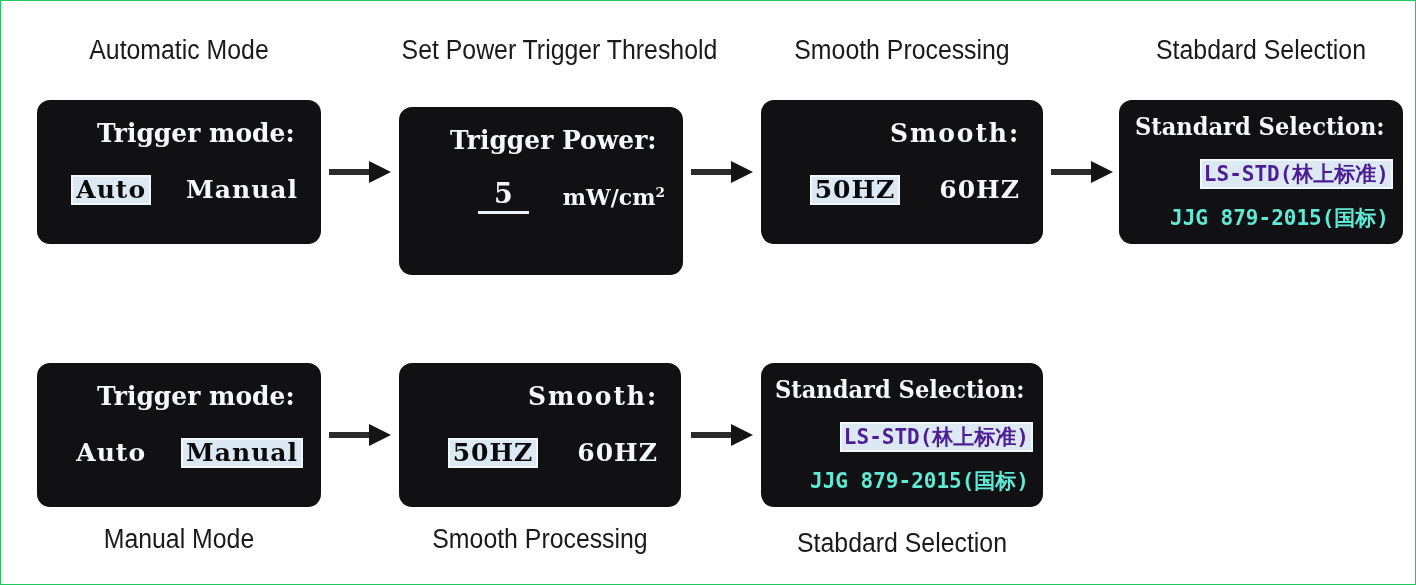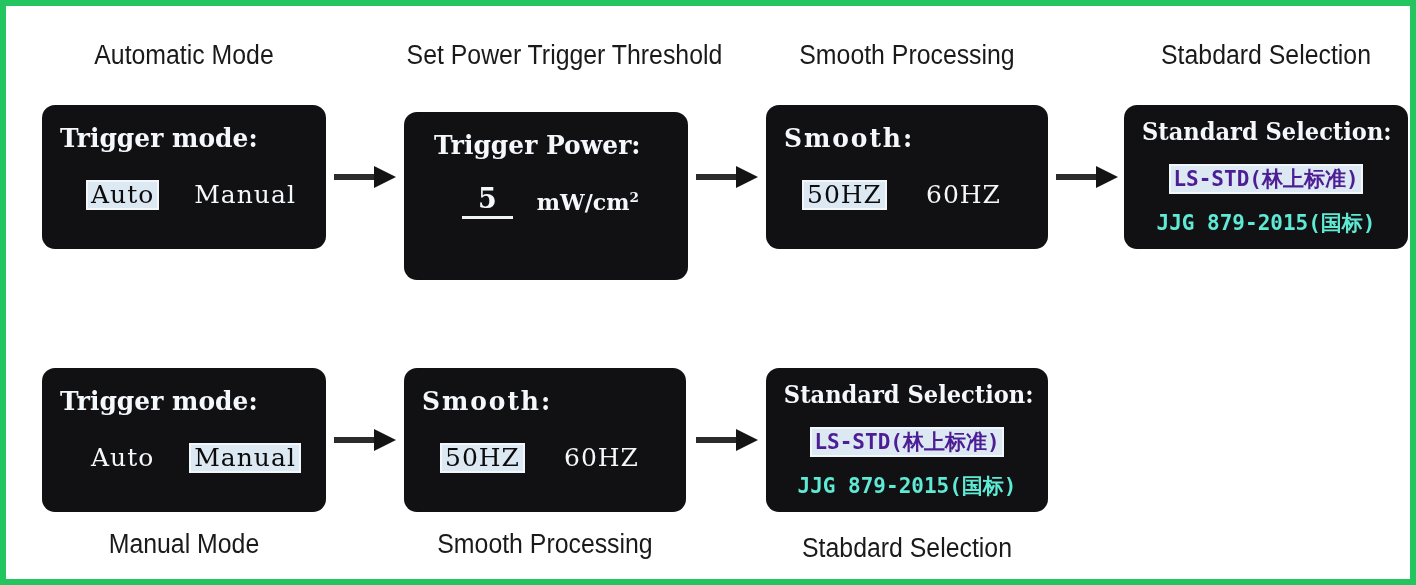--- a/index.html
+++ b/index.html
@@ -9,21 +9,21 @@
   }
   body {
     font-family: "Liberation Sans", sans-serif;
   }
 
   #figure {
     position: relative;
     width: 1416px;
     height: 585px;
     background: #ffffff;
-    border: 6px solid #22c55e;
+    border: 1px solid #22c55e;
     box-sizing: border-box;
     overflow: hidden;
   }
 
   
   .caption {
     position: absolute;
     font-family: "Liberation Sans", sans-serif;
     font-size: 27px;
     font-weight: 400;
@@ -43,20 +43,21 @@
     box-sizing: border-box;
     overflow: hidden;
   }
   .panel-inner {
     position: absolute;
     left: 0; right: 0; top: 0; bottom: 0;
     padding: 14px 18px 14px 18px;
     box-sizing: border-box;
     display: flex;
     flex-direction: column;
+    align-items: flex-end;
   }
 
   .lcd-title {
     font-family: "DejaVu Serif", "Liberation Serif", serif;
     font-weight: bold;
     color: #f4f7fb;
     font-size: 26px;
     line-height: 1.05;
     letter-spacing: 0px;
     white-space: nowrap;
@@ -66,21 +67,21 @@
   }
 
   .lcd-row {
     display: flex;
     align-items: center;
     white-space: nowrap;
   }
 
   .opt {
     font-family: "DejaVu Serif", "Liberation Serif", serif;
-    font-weight: normal;
+    font-weight: bold;
     font-size: 25px;
     color: #f4f7fb;
     padding: 1px 5px;
     line-height: 1.1;
     white-space: nowrap;
     letter-spacing: 1px;
   }
   .opt.sel {
     background: #dde9f2;
     color: #0b0b0d;
@@ -154,21 +155,21 @@
       <line x1="0" y1="14" x2="42" y2="14" stroke="#2b2b2b" stroke-width="6"></line>
       <polygon points="40,3 62,14 40,25" fill="#141414"></polygon>
     </svg>
   </div>
 
   <div class="panel" style="left:398px; top:106px; width:284px; height:168px;">
     <div class="panel-inner">
       <div class="lcd-title" style="margin-top:6px; margin-left:12px;">Trigger Power:</div>
       <div class="lcd-row" style="margin-top:26px; padding-left:40px;">
         <span class="val-underline">5</span>
-        <span class="unit" style="margin-left:24px;"><span>mW/cm</span><sup>2</sup></span>
+        <span class="unit" style="margin-left:34px;"><span>mW/cm</span><sup>2</sup></span>
       </div>
     </div>
   </div>
 
   <div class="arrow" style="left:690px; top:157px; width:64px;">
     <svg width="64" height="28" viewBox="0 0 64 28">
       <line x1="0" y1="14" x2="42" y2="14" stroke="#2b2b2b" stroke-width="6"></line>
       <polygon points="40,3 62,14 40,25" fill="#141414"></polygon>
     </svg>
   </div>

